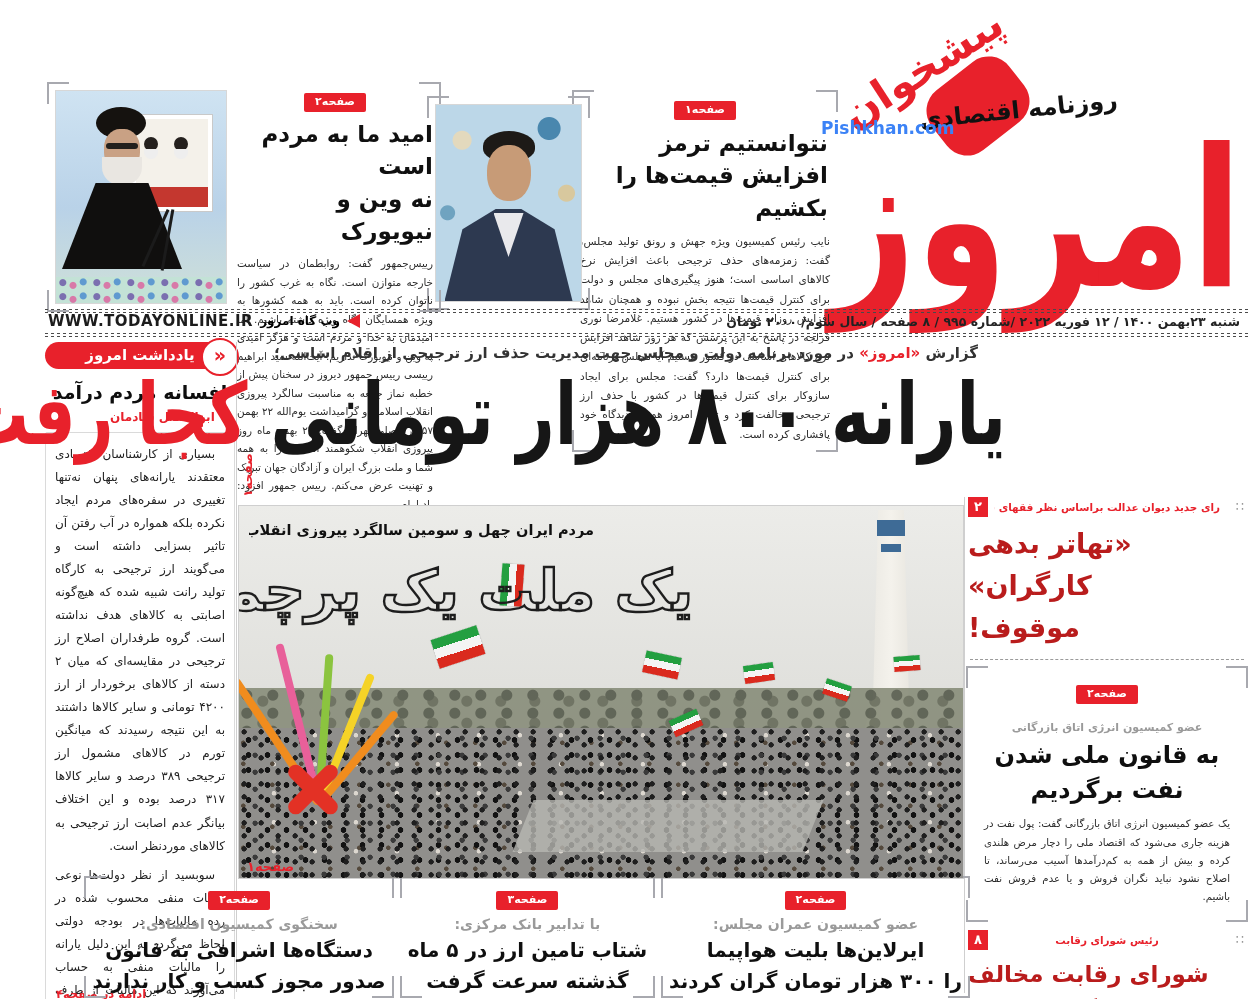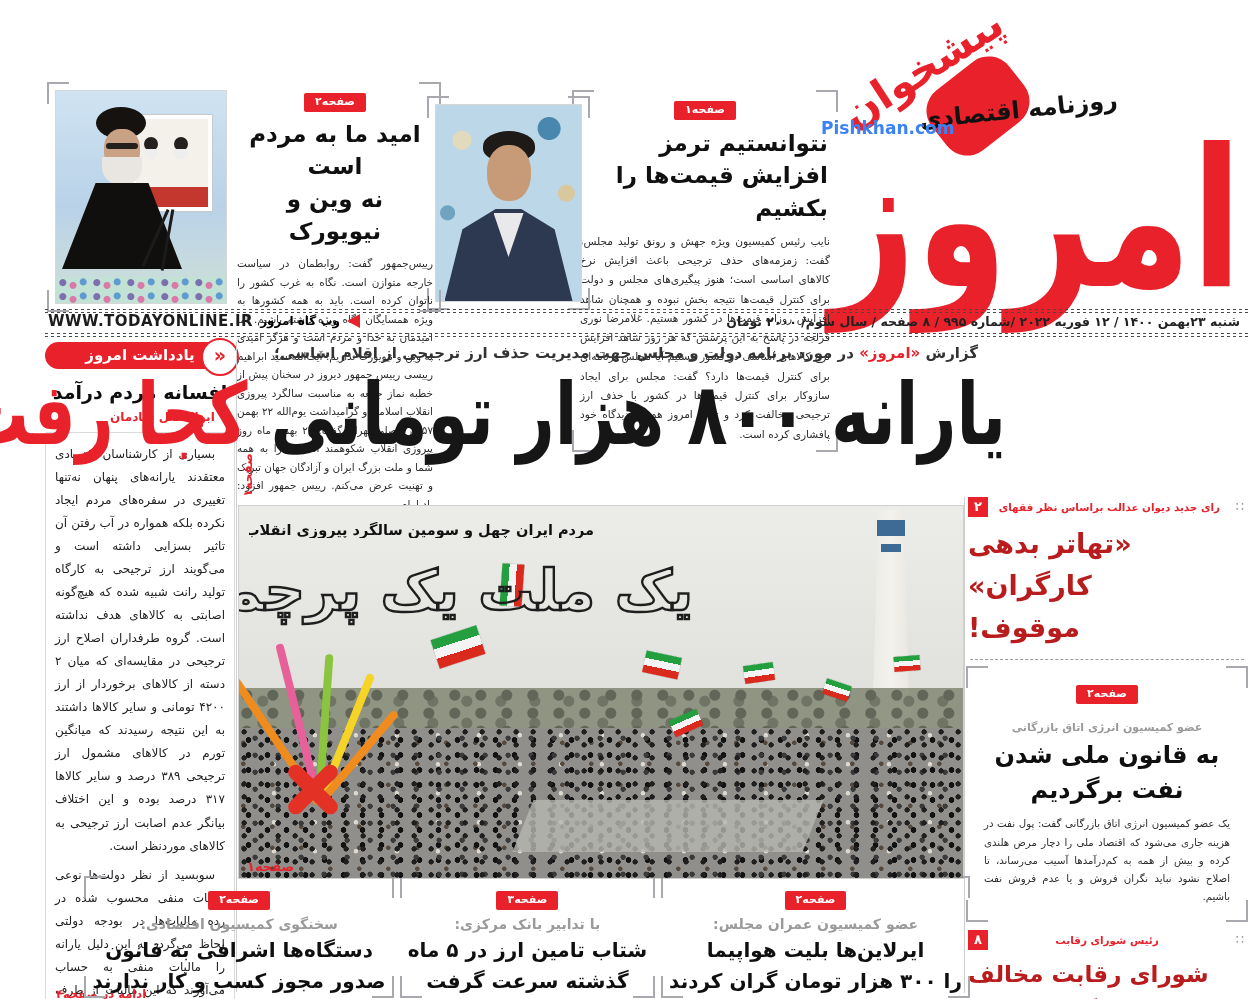--- a/index.html
+++ b/index.html
@@ -43,21 +43,21 @@
   .man-hair{position:absolute;left:50%;top:26px;transform:translateX(-50%);width:52px;height:30px;
             background:#1d1a17;border-radius:50% 50% 40% 40%;}
   .man-face{position:absolute;left:50%;top:40px;transform:translateX(-50%);width:44px;height:56px;
             background:#c79b77;border-radius:46%;}
   .man-suit{position:absolute;left:50%;bottom:0;transform:translateX(-50%);width:128px;height:92px;
             background:#2d3950;clip-path:polygon(14% 22%,40% 0,60% 0,86% 22%,100% 100%,0 100%);}
   .man-shirt{position:absolute;left:50%;bottom:44px;transform:translateX(-50%);width:30px;height:44px;
              background:#e9e9ec;clip-path:polygon(0 0,100% 0,50% 100%);}
   .art-raisi{position:absolute;left:55px;top:90px;width:378px;height:214px;display:flex;gap:10px;}
   .raisi-text{width:196px;text-align:center;}
-  .raisi-text h2{margin:6px 0 0;font-size:23px;line-height:1.4;color:#101010;}
+  .raisi-text h2{margin:6px 0 0;font-size:23px;line-height:1.4;text-align:right;color:#101010;}
   .raisi-text .body{margin-top:7px;font-size:10.4px;line-height:1.78;text-align:justify;color:#2c2c2c;}
   .raisi-photo{position:relative;flex:1;border:1px solid #d7d7d7;overflow:hidden;
                background:linear-gradient(180deg,#cfe3f2 0%,#b9d2e8 55%,#cfe0d8 100%);}
   .rp-frame{position:absolute;right:14px;top:24px;width:72px;height:88px;background:#f4f1ea;
             border:4px solid #fff;box-shadow:0 0 0 1px #c9c9c9;}
   .rp-frame .stripe{position:absolute;left:0;right:0;bottom:0;height:20px;background:#c4372f;}
   .rp-frame .head{position:absolute;width:14px;height:14px;background:#24201d;border-radius:50%;top:18px;}
   .rp-frame .head.h1{left:8px;} .rp-frame .head.h2{left:38px;}
   .rp-frame .beard{position:absolute;width:14px;height:10px;background:#eee;border-radius:0 0 7px 7px;top:30px;}
   .rp-frame .beard.b1{left:8px;} .rp-frame .beard.b2{left:38px;}

